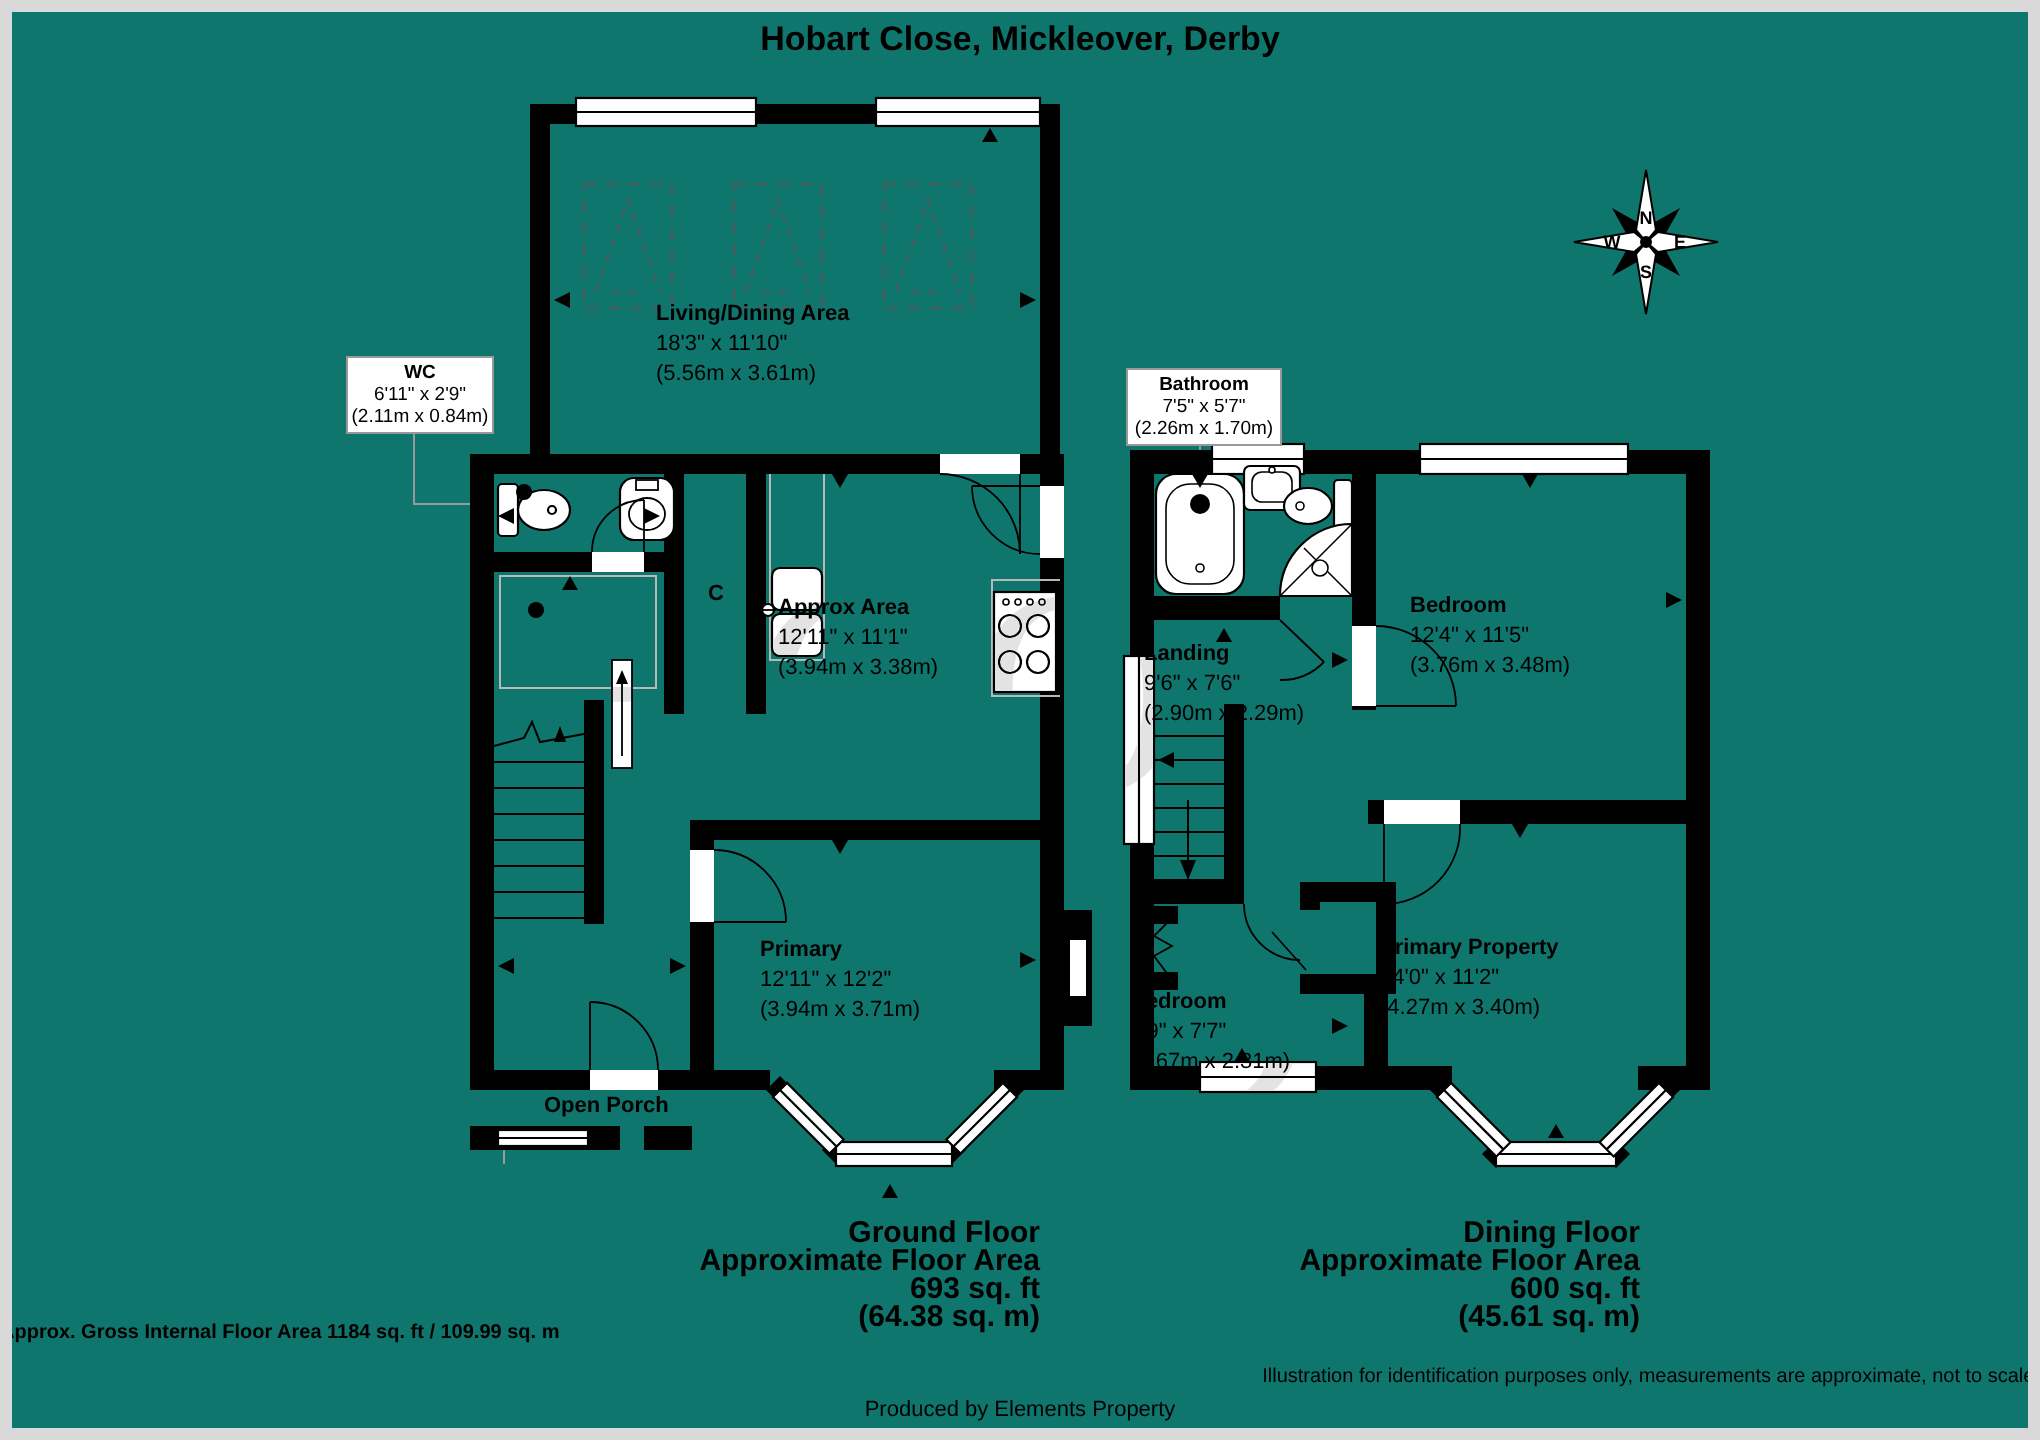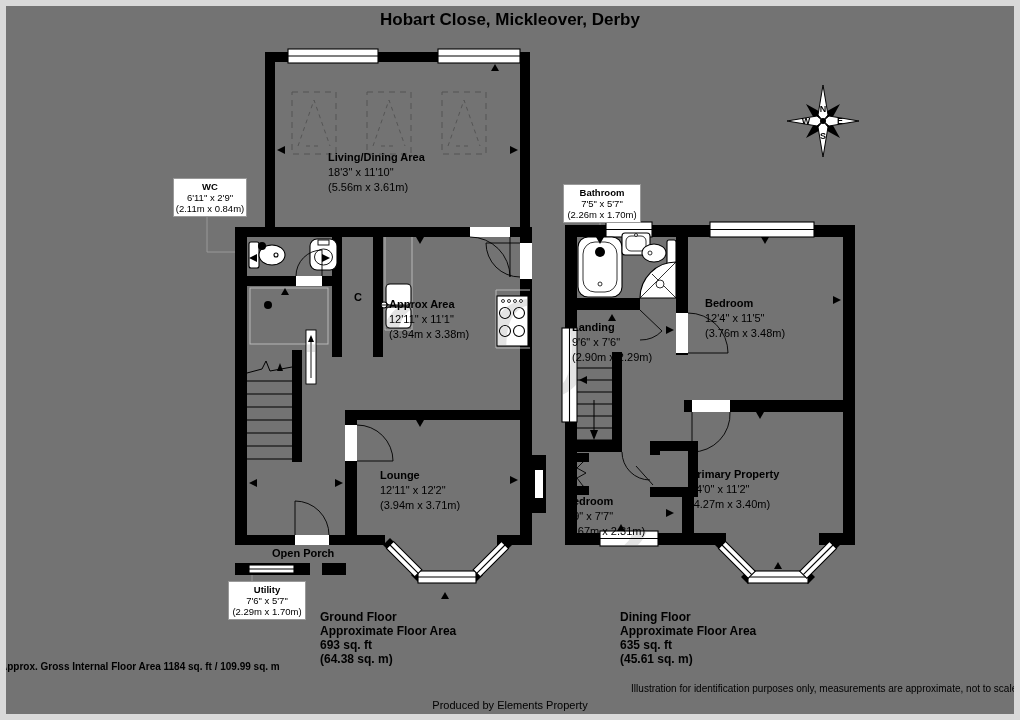--- a/index.html
+++ b/index.html
@@ -1,32 +1,32 @@
 <!DOCTYPE html>
 <html><head>
 <meta charset="utf-8">
 <style>
   html,body{margin:0;padding:0;background:#fff;}
-  .page{position:relative;width:1020px;height:720px;background:#737373;overflow:hidden;
+  .page{position:relative;width:1020px;height:720px;background:#0f766e;overflow:hidden;
         font-family:"Liberation Sans",sans-serif;color:#000;}
   .frame{position:absolute;inset:0;border:6px solid #d9d9d9;pointer-events:none;z-index:60;}
   .title{position:absolute;top:10px;left:0;width:100%;text-align:center;
          font-size:17px;font-weight:bold;z-index:30;}
   svg{position:absolute;z-index:10;}
   .watermark{position:absolute;z-index:15;font-family:"Liberation Serif",serif;
              color:#e3e3e3;mix-blend-mode:darken;white-space:nowrap;text-align:left;}
   .wm1{left:60px;top:272px;width:700px;font-size:150px;line-height:150px;letter-spacing:10px;}
   .wm2{left:555px;top:438px;width:180px;font-size:140px;line-height:140px;}
   .room-label{position:absolute;text-align:left;font-size:11px;line-height:15px;z-index:30;}
   .room-label span{display:block;}
   .rn{font-weight:bold;}
   .callout{position:absolute;text-align:center;font-size:9.5px;line-height:11px;
            border:1px solid #999;background:#fff;padding:2px 1px;z-index:30;box-sizing:border-box;}
   .callout span{display:block;}
-  .flabel{position:absolute;text-align:left;font-size:12px;line-height:14px;font-weight:bold;z-index:30;}
+  .flabel{position:absolute;text-align:right;font-size:15px;line-height:14px;font-weight:bold;z-index:30;}
   .flabel span{display:block;}
   .cletter{position:absolute;font-size:11px;font-weight:bold;text-align:center;z-index:30;}
   .gross{position:absolute;top:661px;left:0;width:100%;
          font-size:10px;font-weight:bold;z-index:30;}
   .disc{position:absolute;top:683px;left:0;width:100%;text-align:right;font-size:10px;z-index:30;}
   .prod{position:absolute;top:699px;left:0;width:100%;text-align:center;font-size:11px;z-index:30;}
 </style>
 </head>
 <body>
 
@@ -314,31 +314,26 @@
     <span>6'11" x 2'9"</span>
     <span>(2.11m x 0.84m)</span>
   </div>
   <div class="cletter" style="left:350px;top:291px;width:16px">C</div>
   <div class="room-label" style="left:389px;top:297px;width:120px">
     <span class="rn">Approx Area</span>
     <span>12'11" x 11'1"</span>
     <span>(3.94m x 3.38m)</span>
   </div>
   <div class="room-label" style="left:380px;top:468px;width:120px">
-    <span class="rn">Lounge</span>
+    <span class="rn">Primary</span>
     <span>12'11" x 12'2"</span>
     <span>(3.94m x 3.71m)</span>
   </div>
   <div class="room-label" style="left:272px;top:546px;width:80px">
     <span class="rn">Open Porch</span>
-  </div>
-  <div class="callout" style="left:228px;top:581px;width:78px">
-    <span class="rn">Utility</span>
-    <span>7'6" x 5'7"</span>
-    <span>(2.29m x 1.70m)</span>
   </div>
   <div class="flabel" style="left:320px;top:610px;width:200px">
     <span>Ground Floor</span>
     <span>Approximate Floor Area</span>
     <span>693 sq. ft</span>
     <span>(64.38 sq. m)</span>
   </div>
 
   <div class="callout" style="left:563px;top:184px;width:78px">
     <span class="rn">Bathroom</span>
@@ -361,20 +356,20 @@
     <span>(2.67m x 2.31m)</span>
   </div>
   <div class="room-label" style="left:690px;top:467px;width:140px">
     <span class="rn">Primary Property</span>
     <span>14'0" x 11'2"</span>
     <span>(4.27m x 3.40m)</span>
   </div>
   <div class="flabel" style="left:620px;top:610px;width:200px">
     <span>Dining Floor</span>
     <span>Approximate Floor Area</span>
-    <span>635 sq. ft</span>
+    <span>600 sq. ft</span>
     <span>(45.61 sq. m)</span>
   </div>
 
   <div class="gross">Approx. Gross Internal Floor Area 1184 sq. ft / 109.99 sq. m</div>
   <div class="disc">Illustration for identification purposes only, measurements are approximate, not to scale.</div>
   <div class="prod">Produced by Elements Property</div>
 </div>
 
 </body></html>

